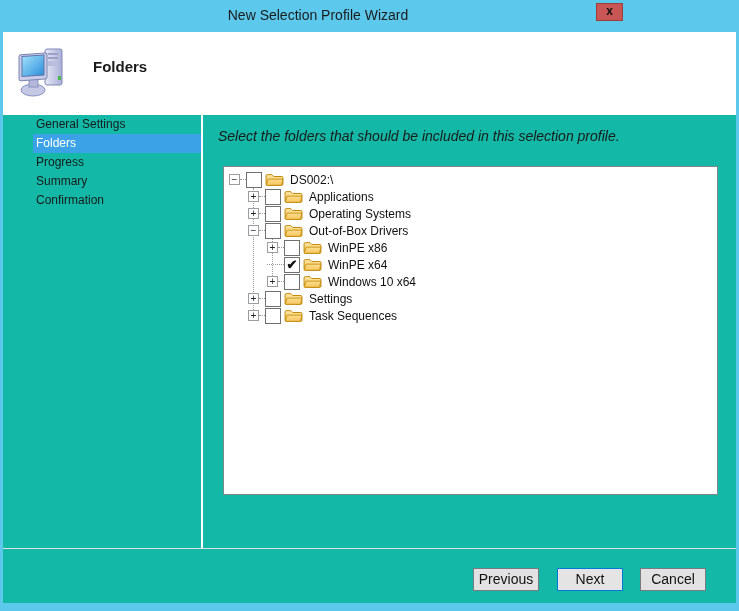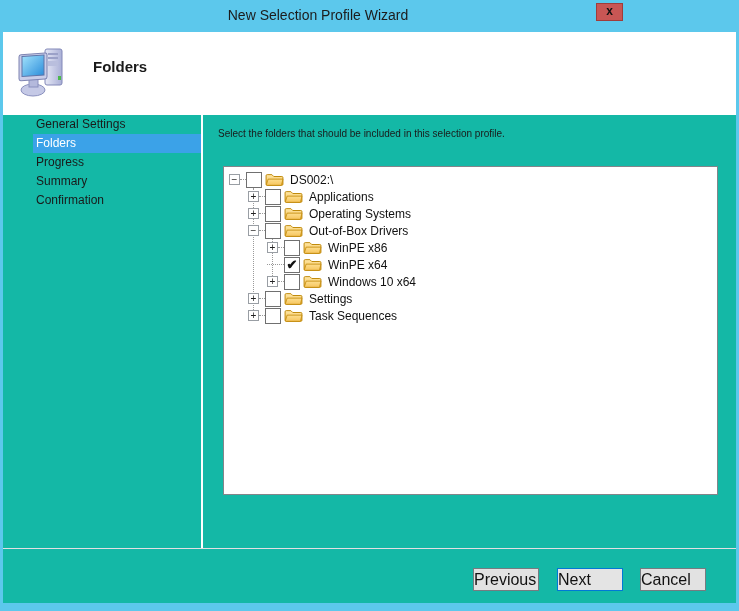--- a/index.html
+++ b/index.html
@@ -61,21 +61,21 @@
     height:19px; line-height:19px; margin-left:30px;
     padding-left:3px; font-size:12px; color:#1a1a1a; cursor:pointer;
   }
   .nav-item.selected { background:#3BA2E8; color:#ffffff; }
 
   
   .main {
     position:absolute; left:202px; top:0; width:531px; height:433px;
   }
   .description {
-    position:absolute; left:13px; top:13px; font-size:10px; color:#1a1a1a;
+    position:absolute; left:13px; top:13px; font-size:14px; color:#1a1a1a;font-style:italic;
   }
   .treebox {
     position:absolute; left:18px; top:51px; width:495px; height:329px;
     background:#ffffff; border:1px solid #82858A; overflow:hidden;
   }
   .tree { position:relative; width:100%; height:100%; padding-top:4px; }
 
   .vline { position:absolute; width:0; border-left:1px dotted #9a9a9a; z-index:0; }
   .vline1 { left:29px; top:21px; height:128px; }
   .vline2 { left:48px; top:72px; height:43px; }
@@ -109,22 +109,22 @@
   .tlabel { padding:0 2px; }
 
   
   .footer {
     position:absolute; left:0; top:516px; width:733px; height:55px;
     border-top:1px solid #E3DFE3;
   }
   .btn {
     position:absolute; top:19px; width:66px; height:23px;
     background:#E2E2E2; border:1px solid #777B80;
-    font-family:"Liberation Sans", sans-serif; font-size:16px; color:#111;
-    text-align:left; line-height:21px; cursor:pointer;
+    font-family:"Liberation Sans", sans-serif; font-size:14px; color:#111;
+    text-align:center; line-height:21px; cursor:pointer;
   }
   .btn.default { border:1px solid #0078D7; background:#E4E4E4; }
   .btn-previous { left:470px; }
   .btn-next { left:554px; }
   .btn-cancel { left:637px; }
 </style>
 </head>
 <body>
 
 <svg width="0" height="0" style="position:absolute">

